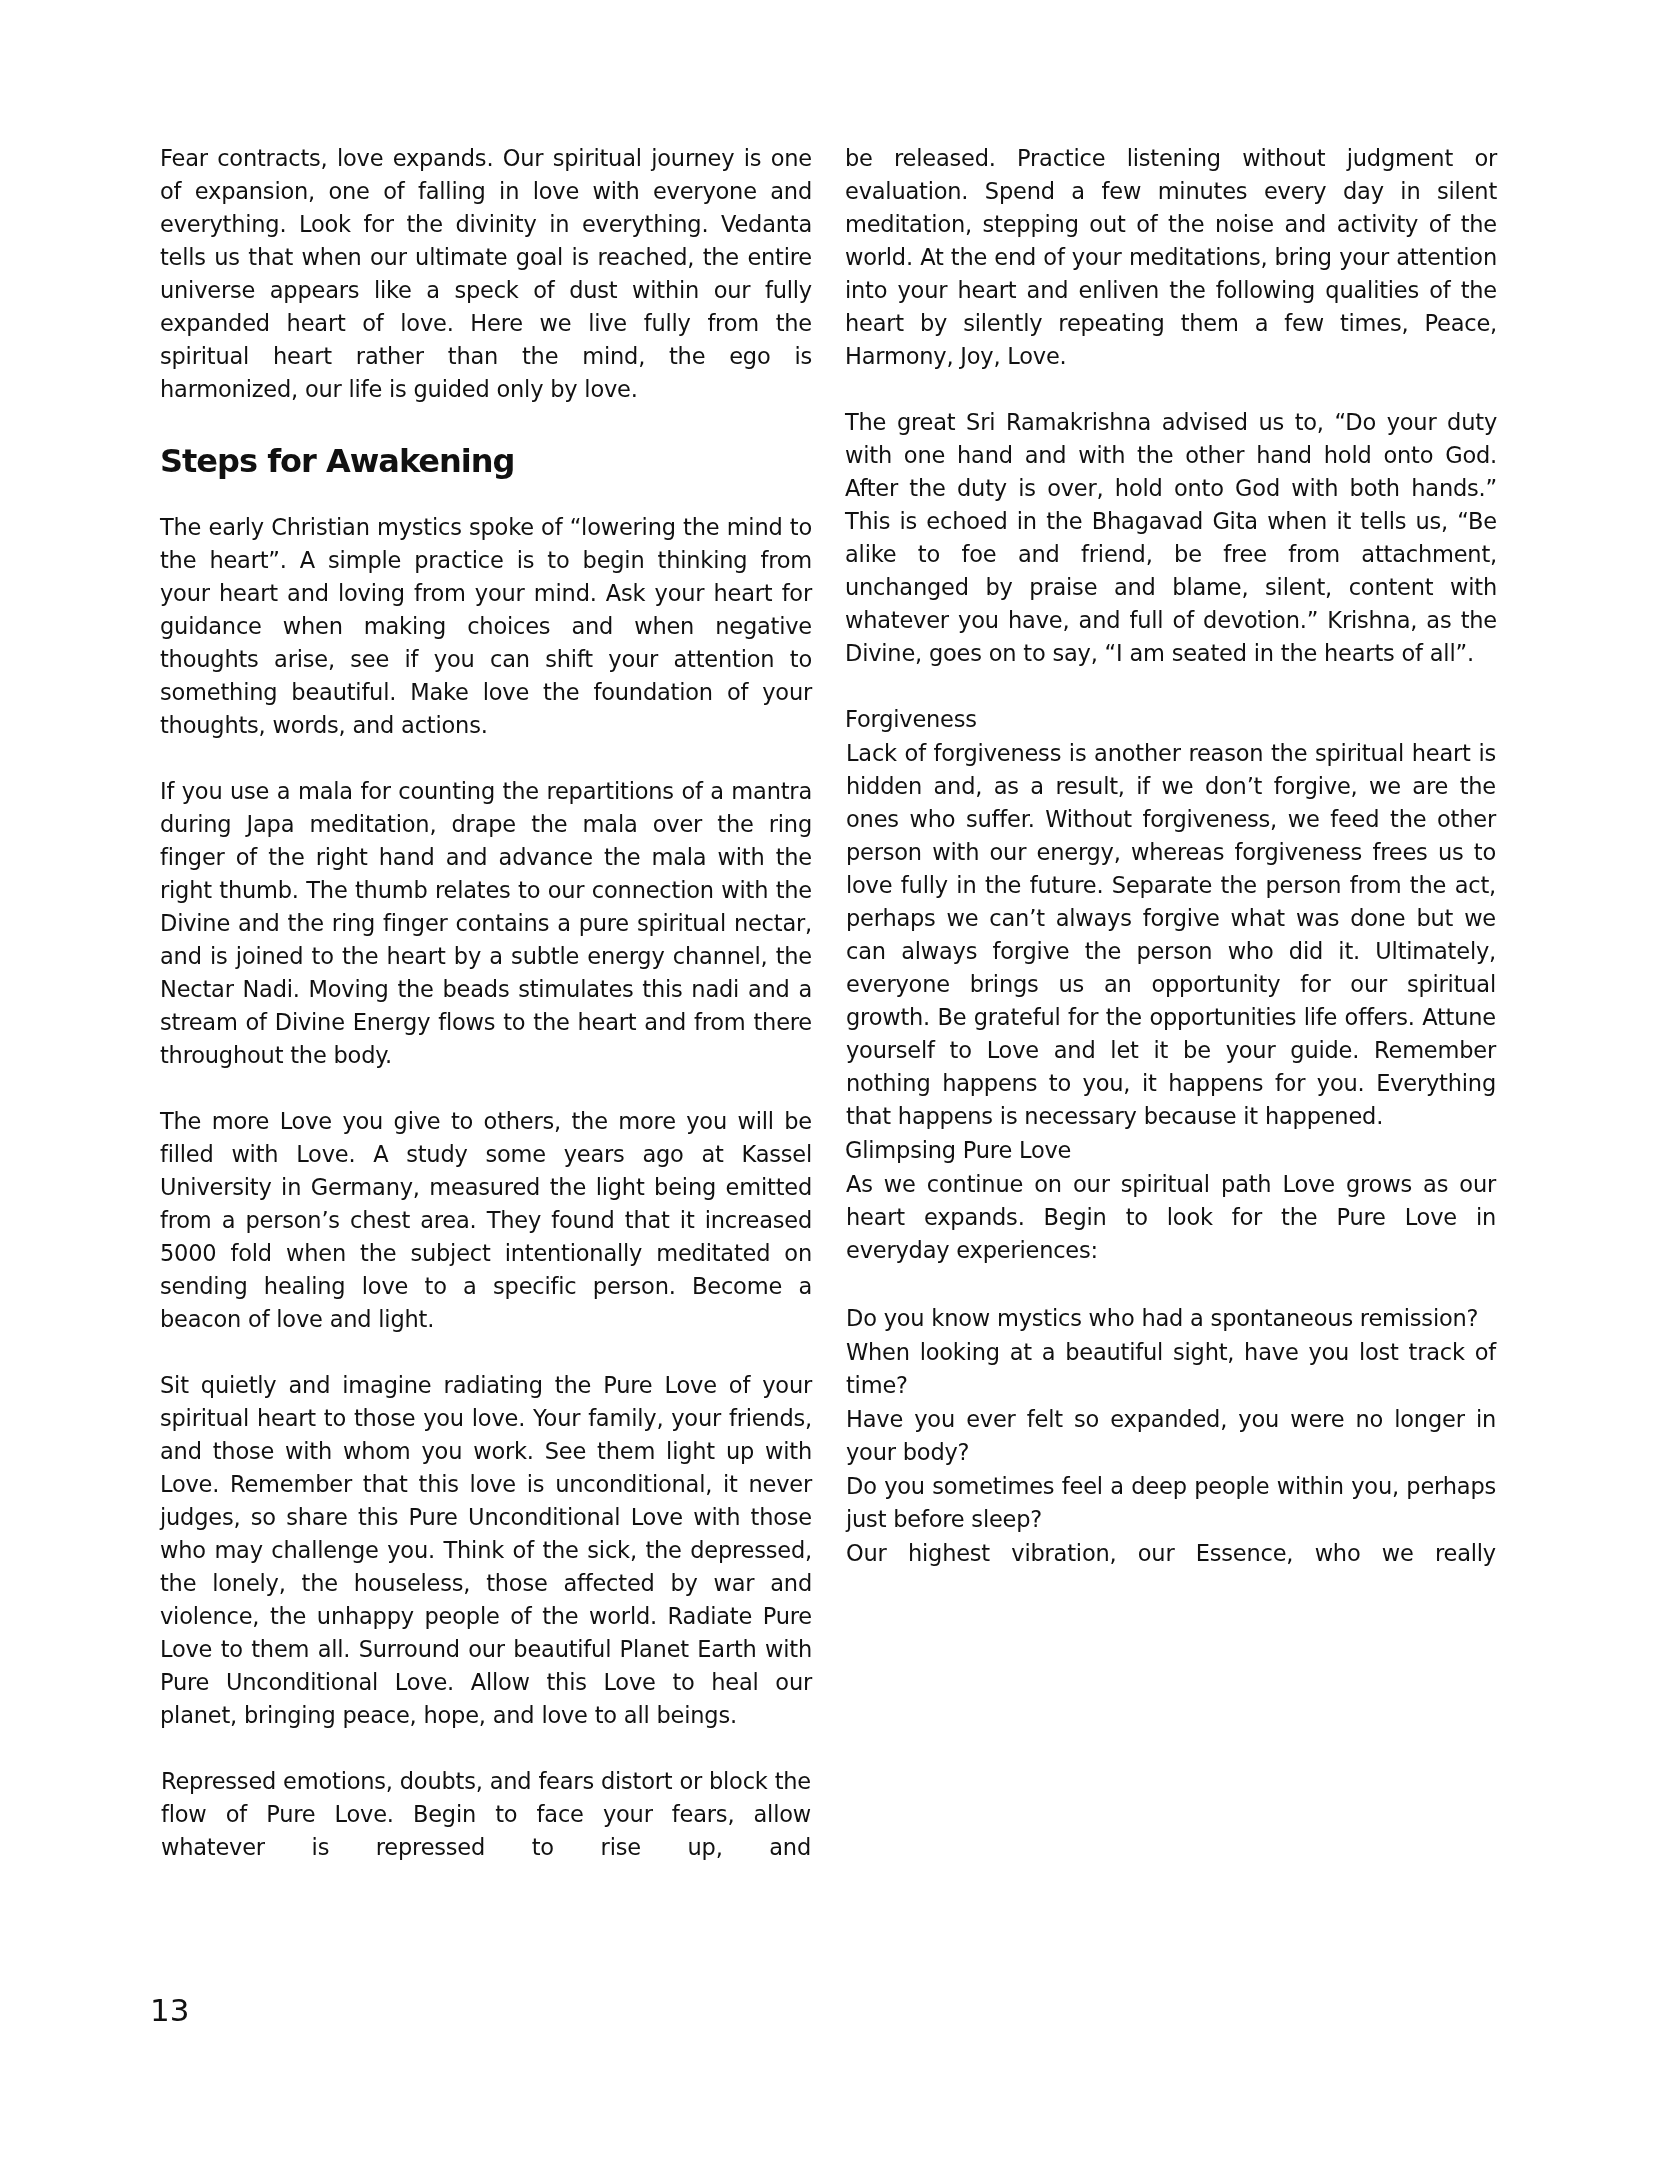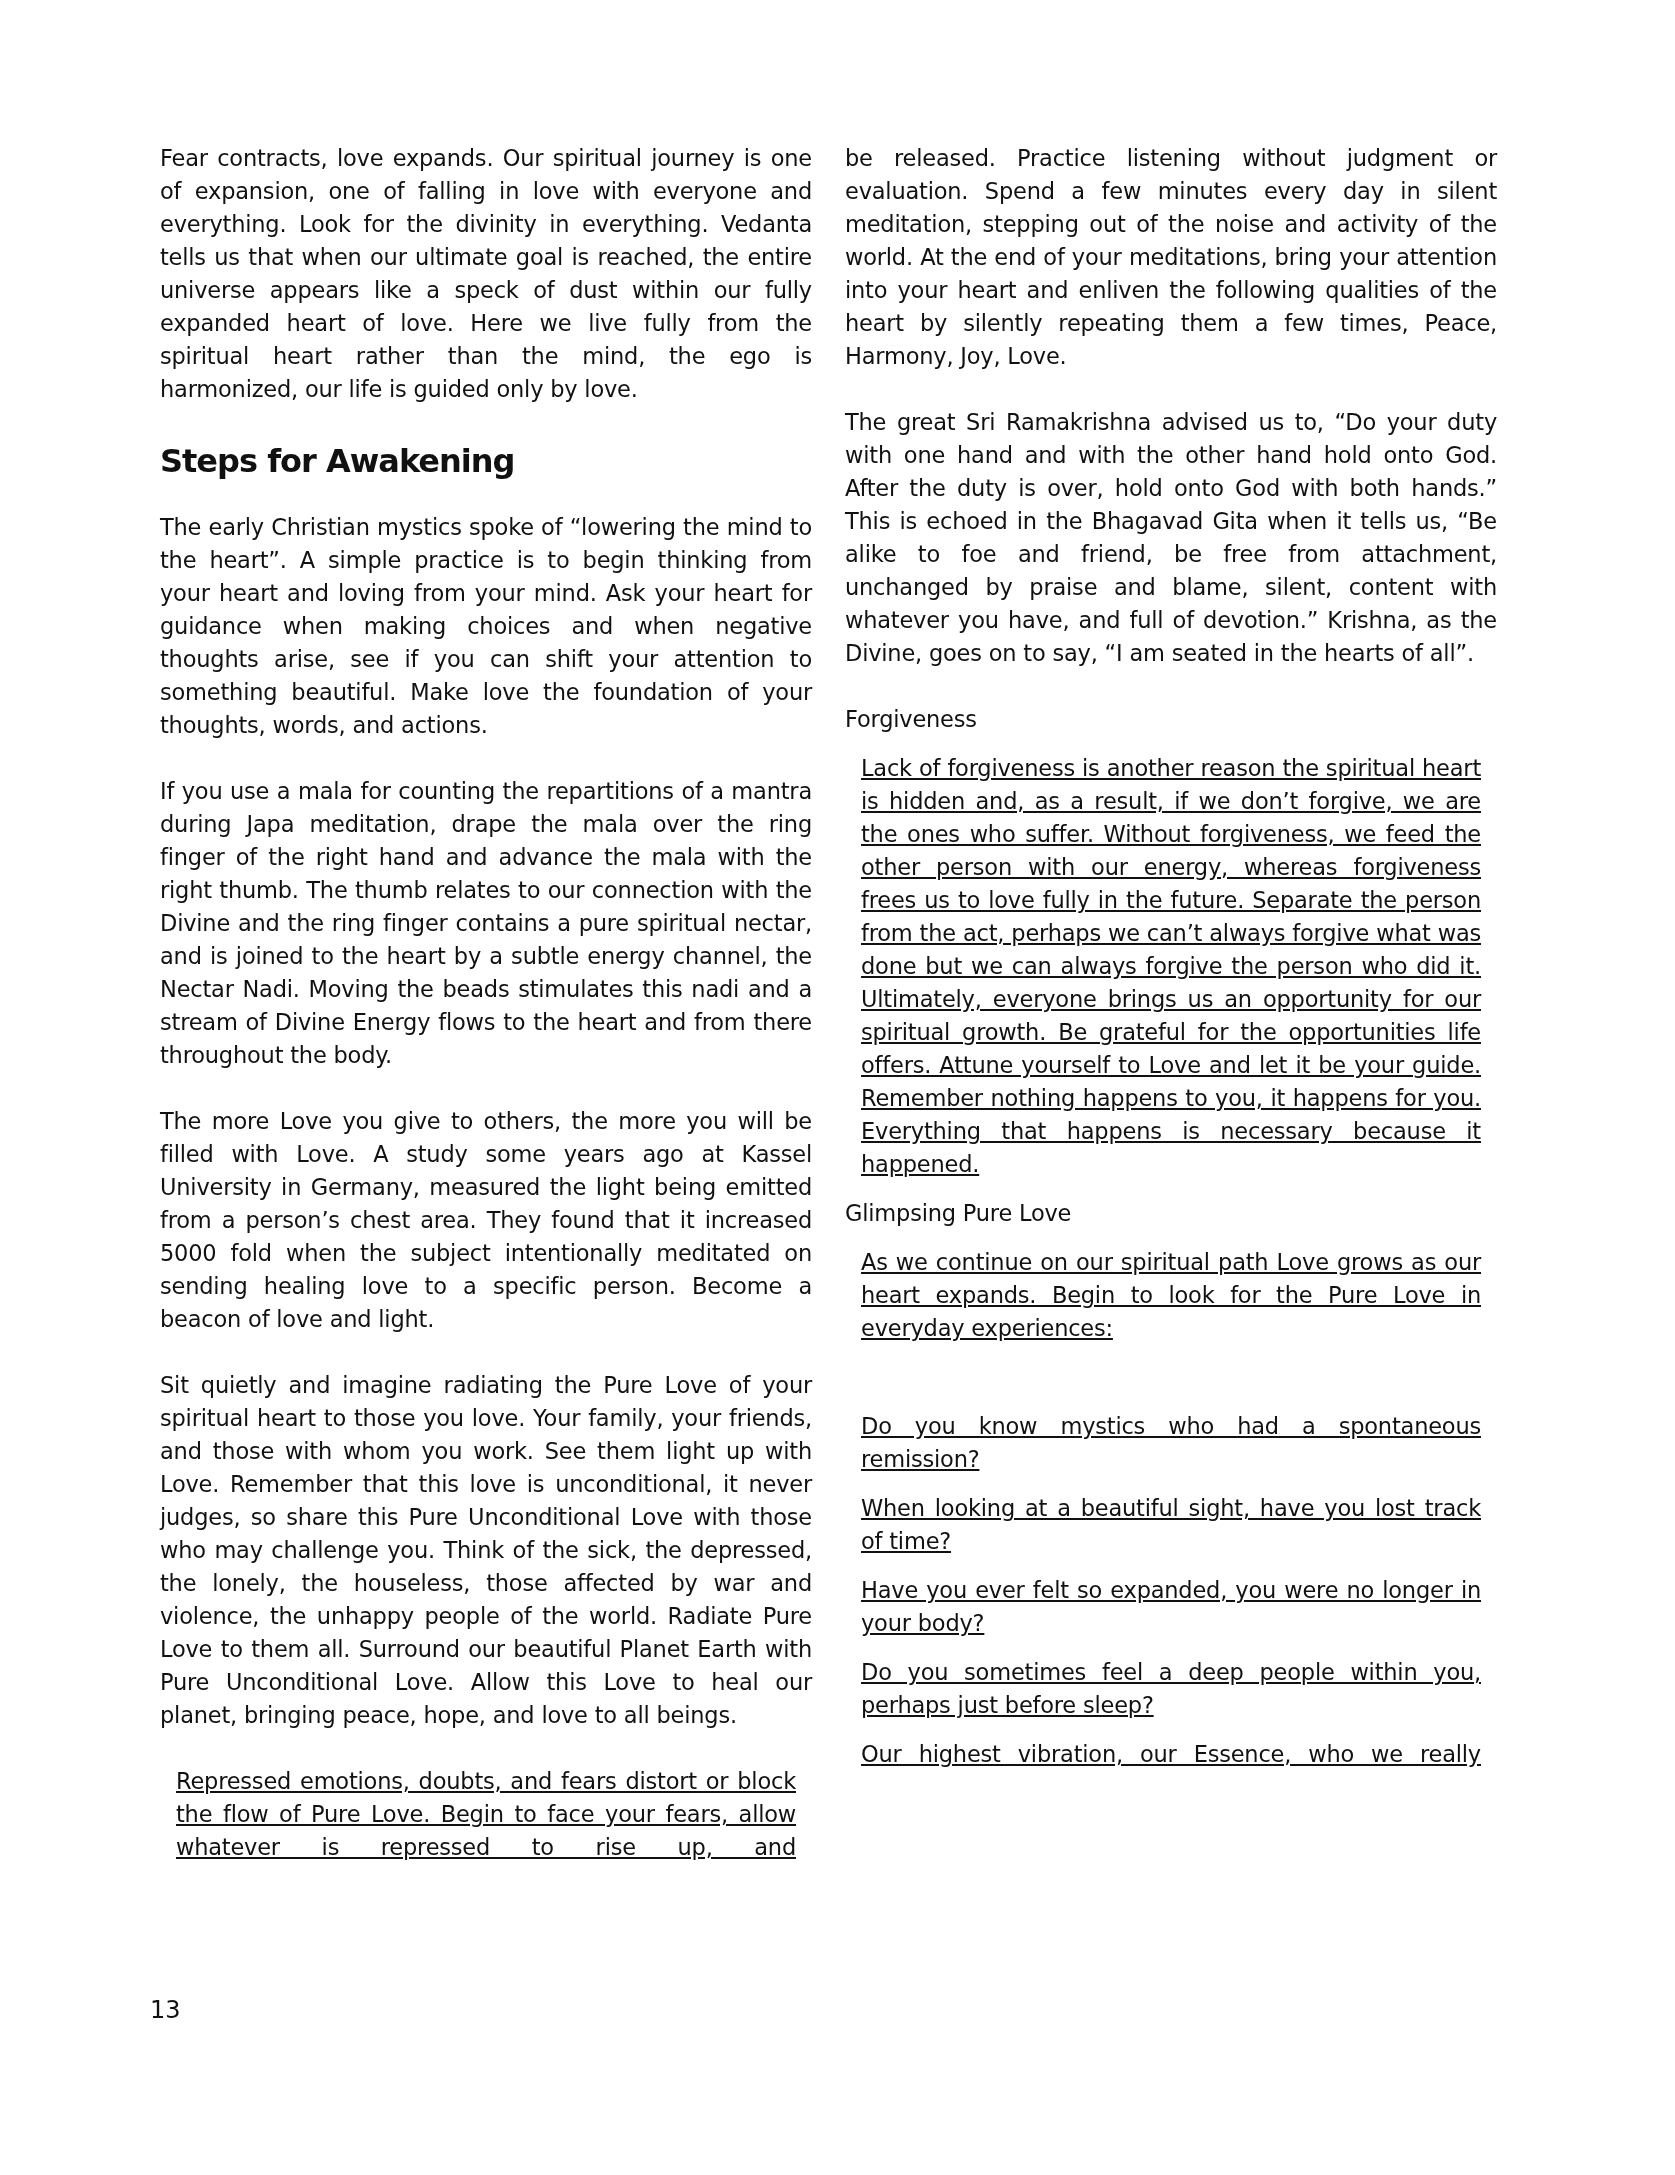--- a/index.html
+++ b/index.html
@@ -2,25 +2,25 @@
 <html><head>
 <meta charset="utf-8">
 <style>
   html,body{margin:0;padding:0;background:#fff;}
   body{width:1675px;height:2175px;position:relative;overflow:hidden;
        font-family:"DejaVu Sans","Liberation Sans",sans-serif;color:#111;}
   .col{position:absolute;top:142px;width:652px;font-size:22.5px;line-height:33px;letter-spacing:-0.2px;}
   .col.left{left:160px;}
   .col.right{left:845px;}
   p{margin:0 0 33px 0;text-align:justify;text-align-last:left;}
-  p.tight{margin:16px;text-decoration:underline;}
+  p.tight{margin:1px;}
   h2{margin:10px 0 28px 0;font-size:32px;line-height:44px;font-weight:bold;letter-spacing:-1px;}
   .plain{margin:0;text-align:left;}
   .gap{height:33px;}
-  .pagenum{position:absolute;left:150px;top:1995px;font-size:24px;line-height:30px;}
+  .pagenum{position:absolute;left:150px;top:1995px;font-size:31px;line-height:30px;}
 </style>
 </head>
 <body>
 
 <div class="col left">
   <p>Fear contracts, love expands. Our spiritual journey is one of expansion, one of falling in love with everyone and everything. Look for the divinity in everything. Vedanta tells us that when our ultimate goal is reached, the entire universe appears like a speck of dust within our fully expanded heart of love. Here we live fully from the spiritual heart rather than the mind, the ego is harmonized, our life is guided only by love.</p>
   <h2>Steps for Awakening</h2>
   <p>The early Christian mystics spoke of “lowering the mind to the heart”. A simple practice is to begin thinking from your heart and loving from your mind. Ask your heart for guidance when making choices and when negative thoughts arise, see if you can shift your attention to something beautiful. Make love the foundation of your thoughts, words, and actions.</p>
   <p>If you use a mala for counting the repartitions of a mantra during Japa meditation, drape the mala over the ring finger of the right hand and advance the mala with the right thumb. The thumb relates to our connection with the Divine and the ring finger contains a pure spiritual nectar, and is joined to the heart by a subtle energy channel, the Nectar Nadi. Moving the beads stimulates this nadi and a stream of Divine Energy flows to the heart and from there throughout the body.</p>
   <p>The more Love you give to others, the more you will be filled with Love. A study some years ago at Kassel University in Germany, measured the light being emitted from a person’s chest area. They found that it increased 5000 fold when the subject intentionally meditated on sending healing love to a specific person. Become a beacon of love and light.</p>

